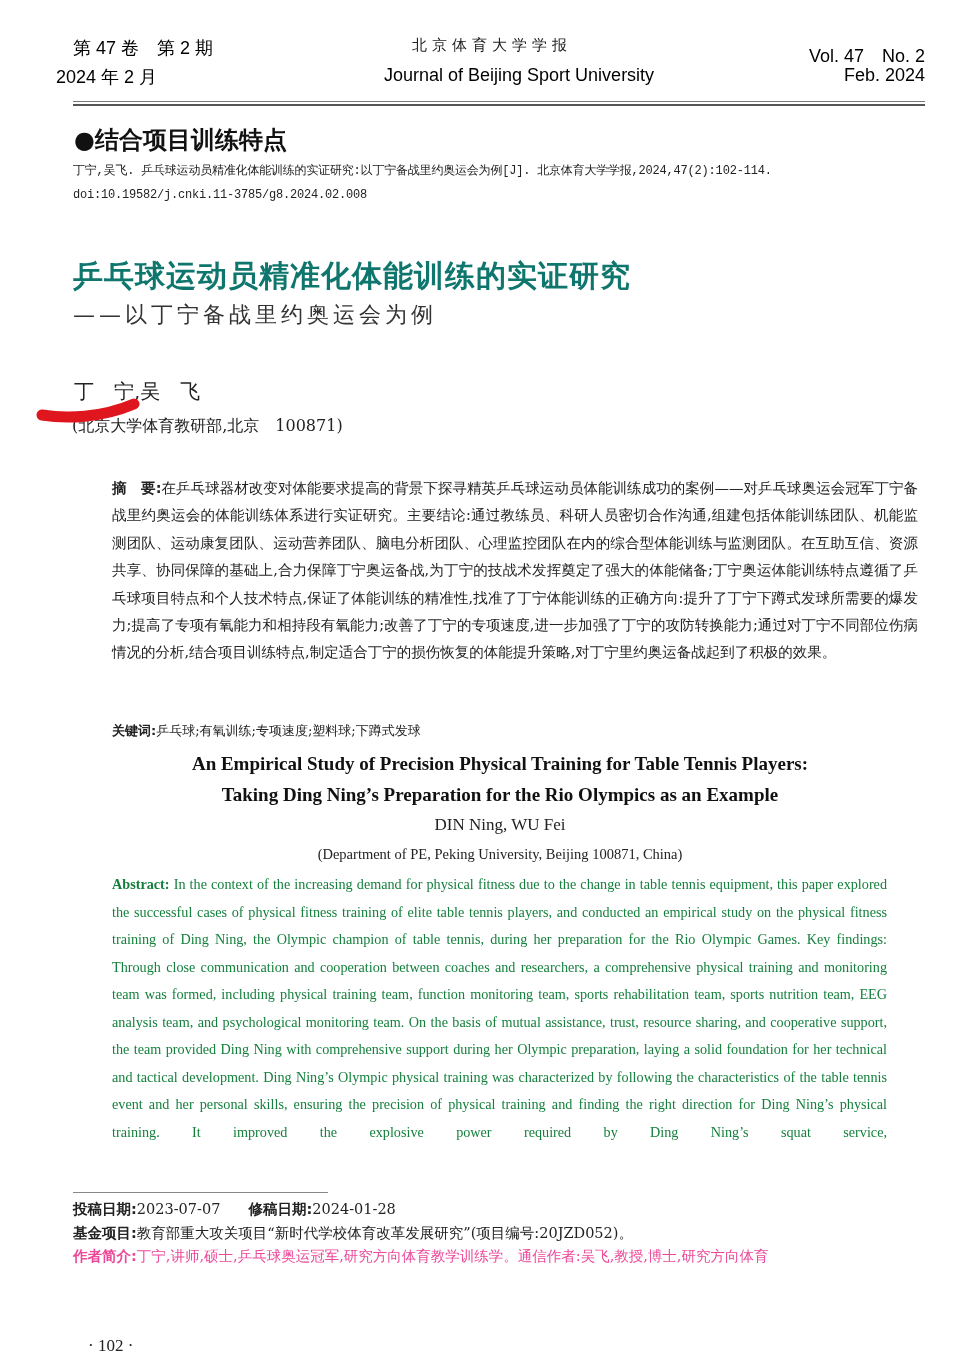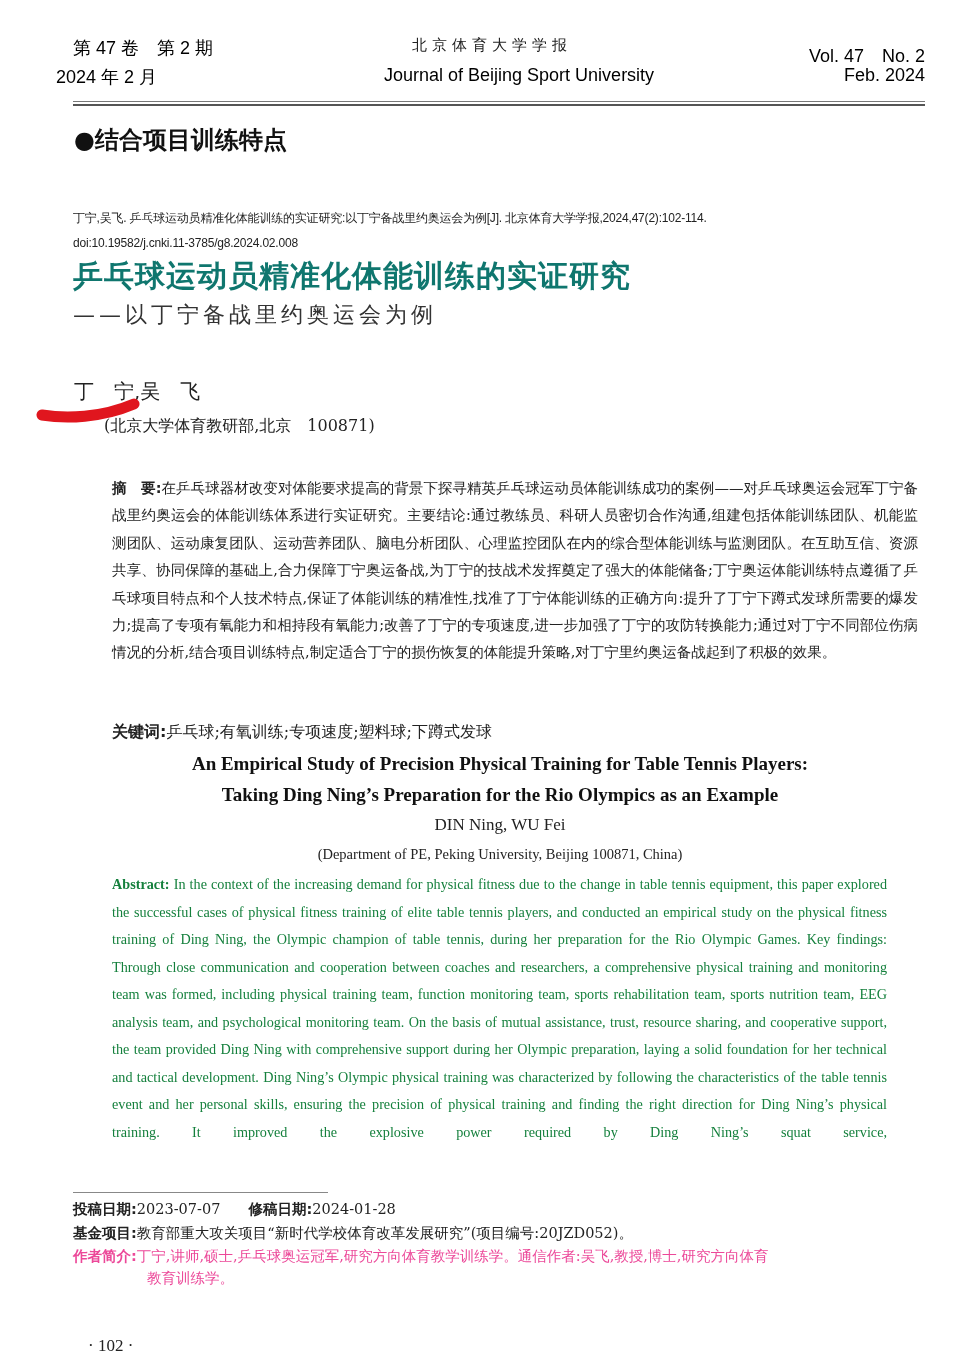--- a/index.html
+++ b/index.html
@@ -3,29 +3,29 @@
 <meta charset="utf-8">
 <style>
   html, body { margin: 0; padding: 0; background: #ffffff; }
   body { width: 970px; height: 1371px; position: relative; overflow: hidden; color: #1a1a1a; font-family: "DejaVu Serif", "Liberation Serif", serif; }
   .abs { position: absolute; }
   .hdr { font-family: Liberation Sans, sans-serif; font-size: 18px; color: #000000; white-space: nowrap; }
   .hdr-cn { font-family: Liberation Sans, sans-serif; font-size: 15px; letter-spacing: 5px; color: #222; }
   .rule-thin { position: absolute; left: 73px; width: 852px; height: 1px; background: #777; }
   .rule-thick { position: absolute; left: 73px; width: 852px; height: 2px; background: #555; }
   .section { font-family: "DejaVu Sans", sans-serif; font-size: 24px; font-weight: bold; color: #111; white-space: nowrap; }
-  .cite { font-family: Liberation Sans, sans-serif; font-size: 12px; color: #222; white-space: nowrap; letter-spacing: -0.2px; margin-top: 48px; }
+  .cite { font-family: Liberation Mono, monospace; font-size: 12px; color: #222; white-space: nowrap; letter-spacing: -0.2px; }
   .title-cn { font-family: "DejaVu Sans", sans-serif; font-size: 30px; font-weight: bold; color: #0f766e; letter-spacing: 1px; white-space: nowrap; }
   .subtitle-cn { font-family: "DejaVu Sans", sans-serif; font-size: 22px; color: #333; letter-spacing: 4px; white-space: nowrap; }
   .authors-cn { font-family: "DejaVu Serif", serif; font-size: 20px; color: #222; white-space: nowrap; }
   .affil-cn { font-family: "DejaVu Serif", serif; font-size: 16px; color: #222; white-space: nowrap; }
   .red-mark { position: absolute; left: 36px; top: 398px; width: 105px; height: 26px; }
   .abs-cn { position: absolute; left: 112px; width: 806px; font-family: "DejaVu Serif", serif; font-size: 14.5px; line-height: 27.4px; color: #222; text-align: justify; text-align-last: left; }
   .abs-cn .lbl { font-family: "DejaVu Sans", sans-serif; font-weight: bold; }
-  .kw { position: absolute; left: 112px; top: 722px; font-family: "DejaVu Serif", serif; font-size: 16px; color: #222; white-space: nowrap; }
+  .kw { position: absolute; left: 112px; top: 722px; font-family: "DejaVu Serif", serif; font-size: 13px; color: #222; white-space: nowrap; }
   .kw .lbl { font-family: "DejaVu Sans", sans-serif; font-weight: bold; }
   .en-title { position: absolute; left: 0; width: 1000px; text-align: center; font-family: "Liberation Serif", serif; font-weight: bold; font-size: 19px; color: #111; white-space: nowrap; }
   .en-auth { position: absolute; left: 0; width: 1000px; text-align: center; font-family: "Liberation Serif", serif; font-size: 17px; color: #222; }
   .en-affil { position: absolute; left: 0; width: 1000px; text-align: center; font-family: "Liberation Serif", serif; font-size: 14.5px; color: #222; }
   .abs-en { position: absolute; left: 112px; width: 775px; top: 871px; font-family: "Liberation Serif", serif; font-size: 14.2px; line-height: 27.5px; color: #15803d; text-align: justify; text-align-last: justify; }
   .abs-en .lbl { font-weight: bold; }
   .fn-rule { position: absolute; left: 73px; top: 1192px; width: 255px; height: 1px; background: #888; }
   .fn { position: absolute; left: 73px; font-family: "DejaVu Serif", serif; font-size: 14.5px; color: #222; white-space: nowrap; }
   .fn .lbl { font-family: "DejaVu Sans", sans-serif; font-weight: bold; }
   .fn-wrap { position: absolute; left: 73px; width: 860px; font-family: "DejaVu Serif", serif; font-size: 14.5px; line-height: 22px; color: #ec4899; }
@@ -47,21 +47,21 @@
 
 <div class="abs section" style="left:74px; top:124px;">●结合项目训练特点</div>
 
 <div class="abs cite" style="left:73px; top:162px;">丁宁,吴飞. 乒乓球运动员精准化体能训练的实证研究:以丁宁备战里约奥运会为例[J]. 北京体育大学学报,2024,47(2):102-114.</div>
 <div class="abs cite" style="left:73px; top:188px;">doi:10.19582/j.cnki.11-3785/g8.2024.02.008</div>
 
 <div class="abs title-cn" style="left:73px; top:256px;">乒乓球运动员精准化体能训练的实证研究</div>
 <div class="abs subtitle-cn" style="left:73px; top:300px;">——以丁宁备战里约奥运会为例</div>
 
 <div class="abs authors-cn" style="left:74px; top:378px;">丁　宁,吴　飞</div>
-<div class="abs affil-cn" style="left:72px; top:416px;margin-left:32px;">(北京大学体育教研部,北京　100871)</div>
+<div class="abs affil-cn" style="left:72px; top:416px;">(北京大学体育教研部,北京　100871)</div>
 
 <svg class="red-mark" viewBox="0 0 105 26">
   <path d="M6 17 C 30 21, 65 20, 98 6" stroke="#e0161e" stroke-width="11" stroke-linecap="round" fill="none"></path>
 </svg>
 
 <div class="abs-cn" style="top:475px;">
   <span class="lbl">摘　要:</span><span>在乒乓球器材改变对体能要求提高的背景下探寻精英乒乓球运动员体能训练成功的案例——对乒乓球奥运会冠军丁宁备战里约奥运会的体能训练体系进行实证研究。主要结论:通过教练员、科研人员密切合作沟通,组建包括体能训练团队、机能监测团队、运动康复团队、运动营养团队、脑电分析团队、心理监控团队在内的综合型体能训练与监测团队。在互助互信、资源共享、协同保障的基础上,合力保障丁宁奥运备战,为丁宁的技战术发挥奠定了强大的体能储备;丁宁奥运体能训练特点遵循了乒乓球项目特点和个人技术特点,保证了体能训练的精准性,找准了丁宁体能训练的正确方向:提升了丁宁下蹲式发球所需要的爆发力;提高了专项有氧能力和相持段有氧能力;改善了丁宁的专项速度,进一步加强了丁宁的攻防转换能力;通过对丁宁不同部位伤病情况的分析,结合项目训练特点,制定适合丁宁的损伤恢复的体能提升策略,对丁宁里约奥运备战起到了积极的效果。</span>
 </div>
 
 <div class="kw">
@@ -79,16 +79,15 @@
 
 <div class="fn-rule"></div>
 <div class="fn" style="top:1200px;">
   <span class="lbl">投稿日期:</span><span>2023-07-07</span><span style="display:inline-block;width:28px;"></span><span class="lbl">修稿日期:</span><span>2024-01-28</span>
 </div>
 <div class="fn" style="top:1224px;">
   <span class="lbl">基金项目:</span><span>教育部重大攻关项目“新时代学校体育改革发展研究”(项目编号:20JZD052)。</span>
 </div>
 <div class="fn-wrap" style="top:1245px;">
   <span class="lbl">作者简介:</span><span>丁宁,讲师,硕士,乒乓球奥运冠军,研究方向体育教学训练学。通信作者:吴飞,教授,博士,研究方向体育</span>
-  <span class="cont">教育训练学。</span>
 </div>
 
 <div class="pageno">· 102 ·</div>
 
 </body></html>

